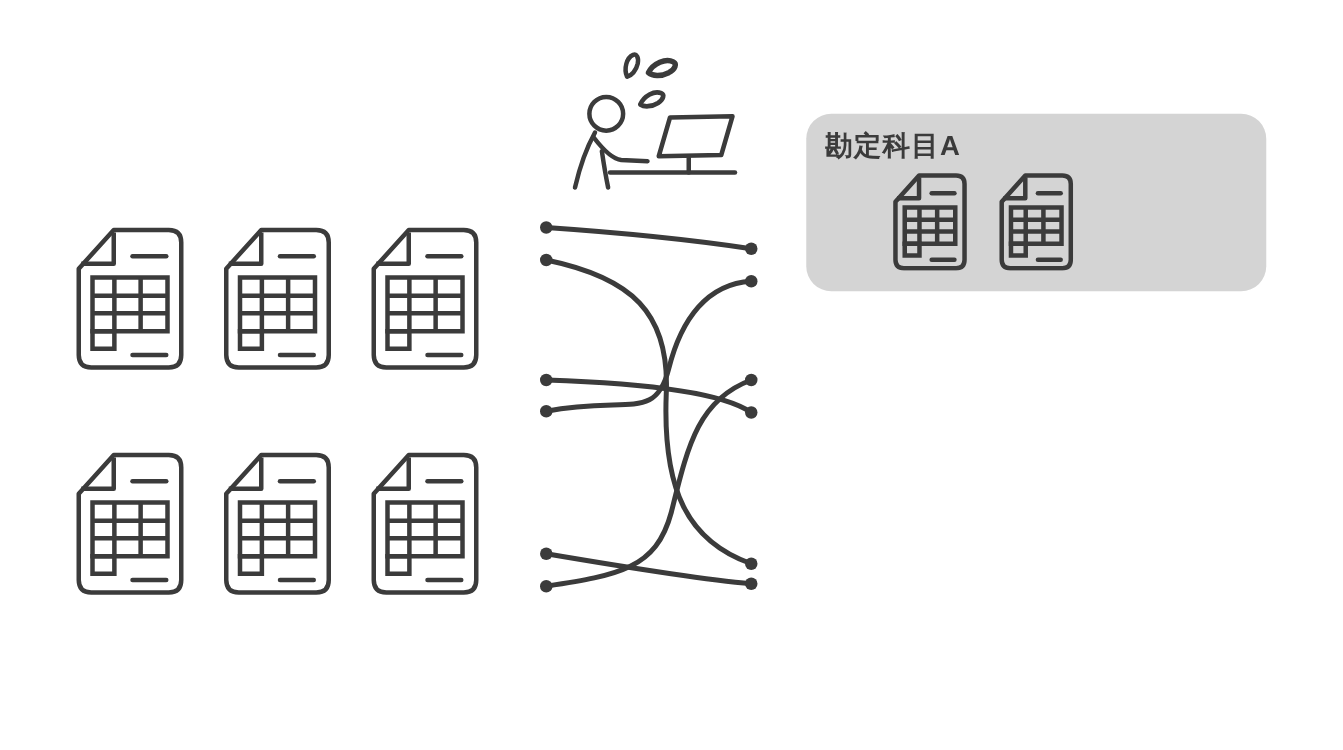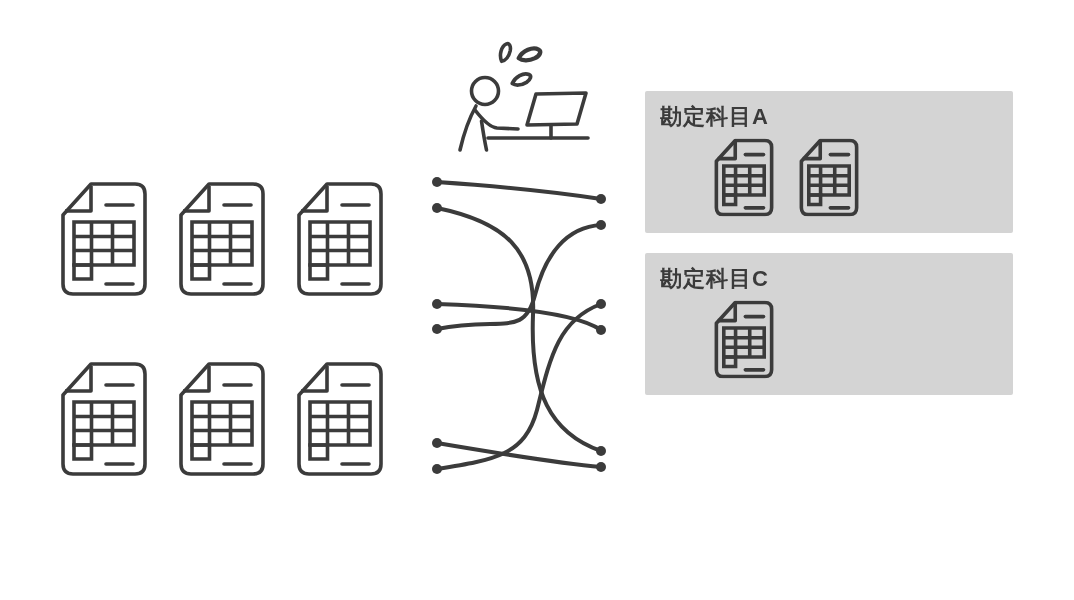--- a/index.html
+++ b/index.html
@@ -39,21 +39,21 @@
   }
 
   
   #boxes{
     position:absolute;left:645px;top:91px;width:368px;
     display:flex;flex-direction:column;gap:20px;
   }
   .category-box{
     position:relative;height:142px;
     background:var(--box-bg,#d4d4d4);
-    border-radius:2px;
+    border-radius:20px;
   }
   .category-label{
     position:absolute;left:15px;top:11px;
     font-size:22px;font-weight:600;letter-spacing:1px;
     color:var(--ink,#3b3b3b);
   }
   .doc-row{
     position:absolute;left:68px;top:47px;
     display:flex;gap:23px;
   }
@@ -154,24 +154,14 @@
               <use href="#docIcon"></use>
             </svg>
           </div>
           <div class="docwrap">
             <svg class="doc" viewBox="0 0 92 116">
               <use href="#docIcon"></use>
             </svg>
           </div>
         </div>
       </div>
-      <div class="category-box">
-        <div class="category-label">勘定科目C</div>
-        <div class="doc-row">
-          <div class="docwrap">
-            <svg class="doc" viewBox="0 0 92 116">
-              <use href="#docIcon"></use>
-            </svg>
-          </div>
-        </div>
-      </div>
     </div>
 </div>
 
 </body></html>

